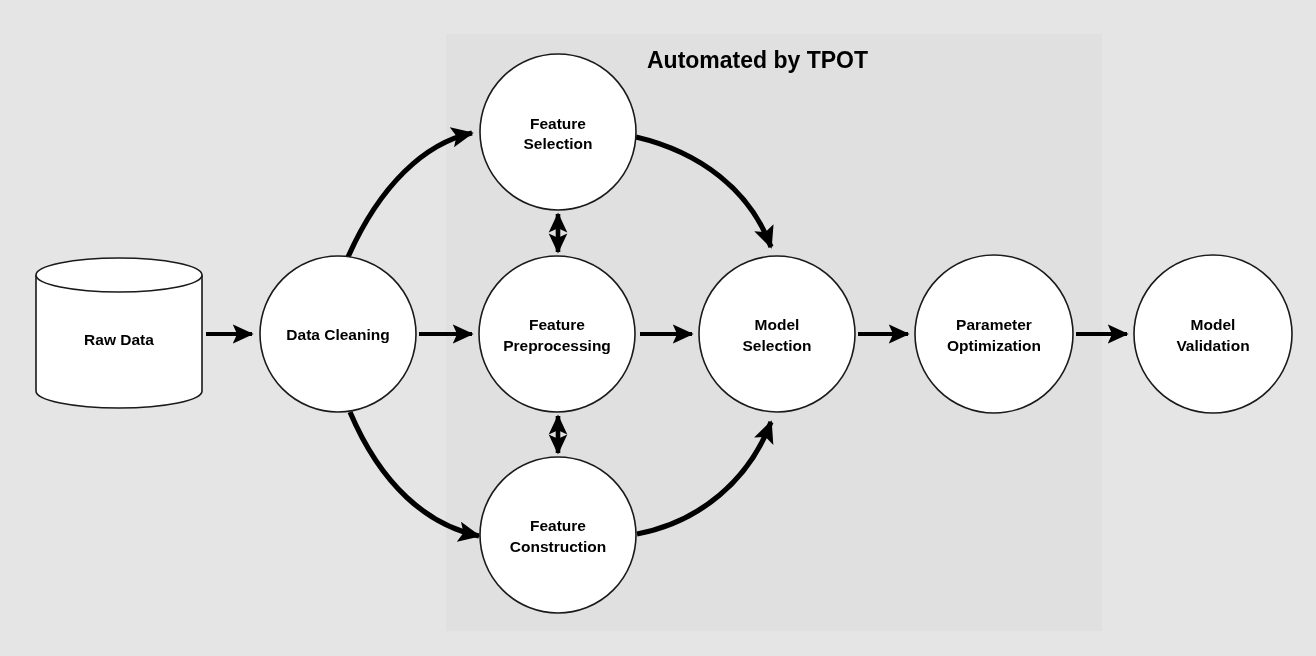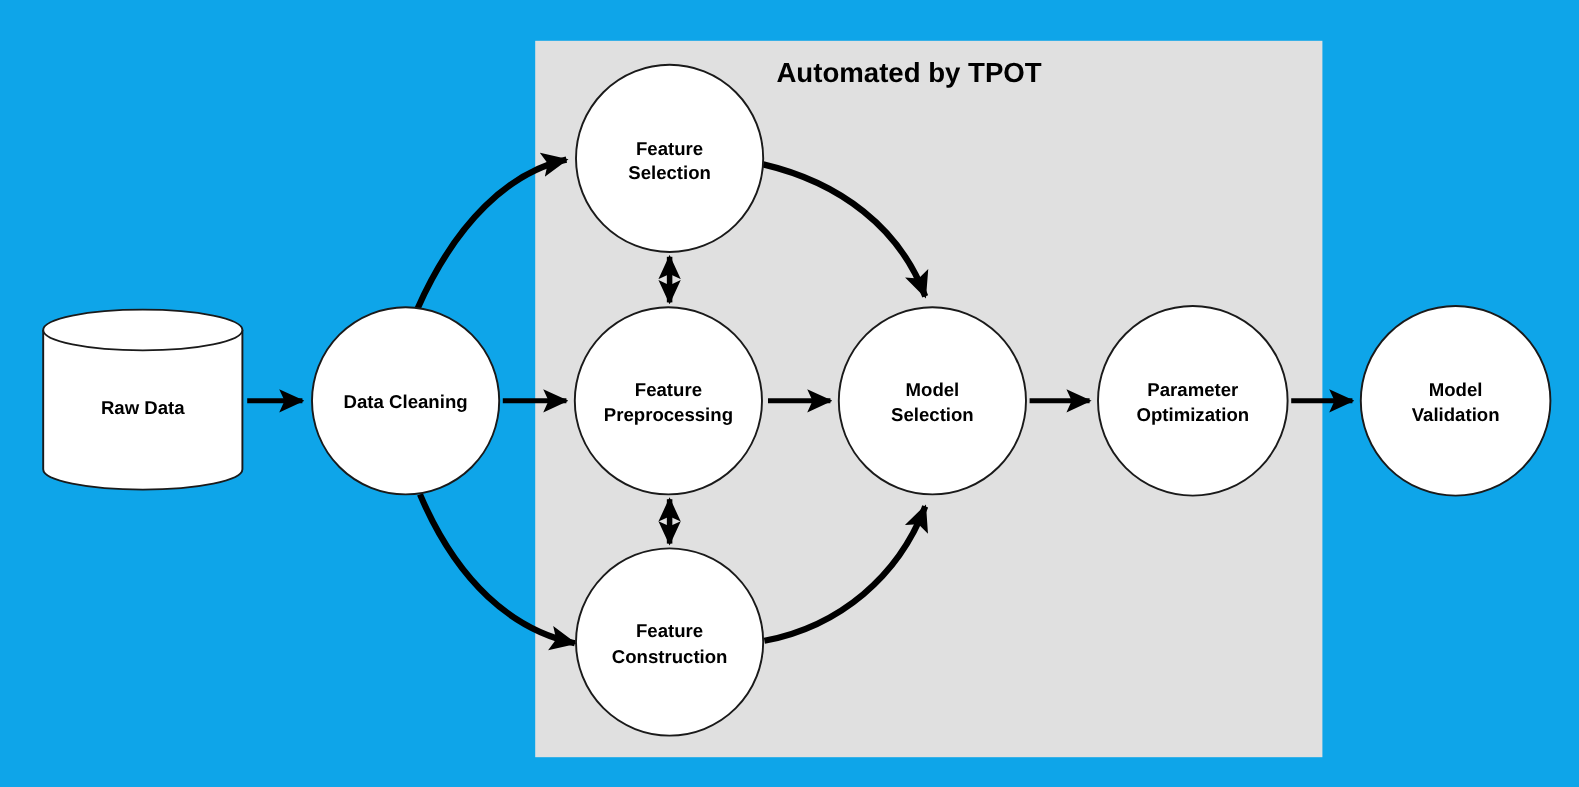--- a/index.html
+++ b/index.html
@@ -7,21 +7,21 @@
     padding: 0;
     background: #ffffff;
   }
   body {
     font-family: "Liberation Sans", sans-serif;
   }
   #diagram-root {
     position: relative;
     width: 1316px;
     height: 656px;
-    background: #0ea5e9;
+    background: #e5e5e5;
     overflow: hidden;
   }
   svg#flow {
     display: block;
     width: 1316px;
     height: 656px;
   }
   .node-circle {
     fill: #ffffff;
     stroke: #1a1a1a;

